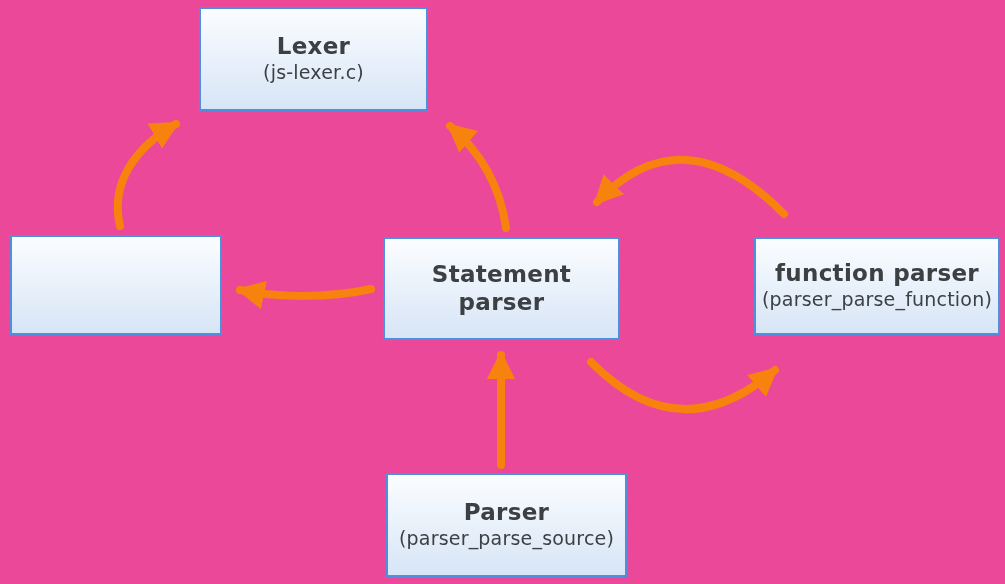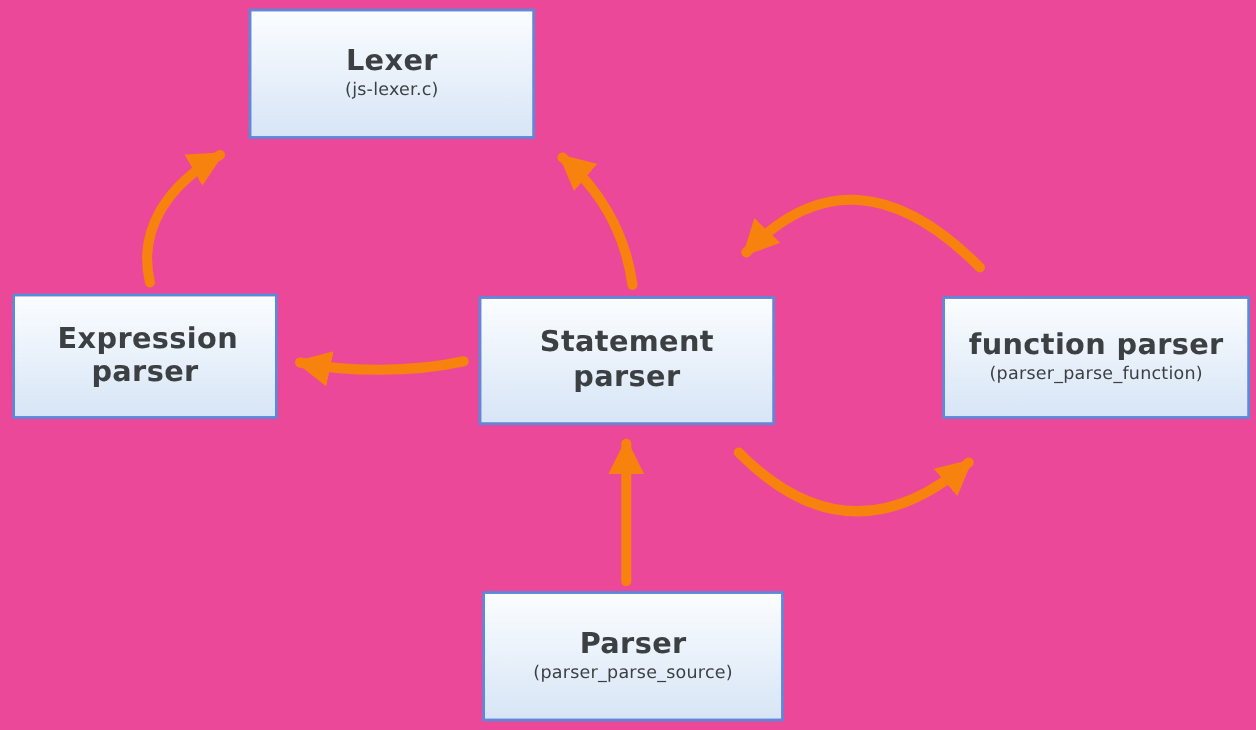--- a/index.html
+++ b/index.html
@@ -46,21 +46,21 @@
   .box-title {
     font-size: 23px;
     font-weight: 600;
     line-height: 1.18;
     letter-spacing: 0.3px;
   }
   .two-line .box-title {
     max-width: 140px;
   }
   .box-subtitle {
-    font-size: 14px;
+    font-size: 19px;
     font-weight: 400;
     line-height: 1.3;
     white-space: nowrap;
     letter-spacing: 0.2px;
   }
   .node-lexer      { left: 199px; top: 7px;   width: 229px; height: 104px; }
   .node-expression { left: 10px;  top: 235px; width: 212px; height: 100px; }
   .node-statement  { left: 383px; top: 237px; width: 237px; height: 103px; }
   .node-function   { left: 754px; top: 237px; width: 246px; height: 98px;  }
   .node-parser     { left: 386px; top: 473px; width: 241px; height: 104px; }
@@ -83,21 +83,20 @@
     <path class="edge" marker-end="url(#arrowhead)" d="M 784 214 Q 683 112 597 202"></path>
     <path class="edge" marker-end="url(#arrowhead)" d="M 591 362 Q 680 452 775 370"></path>
   </svg>
 
   <div class="node node-lexer">
     <div class="box-title">Lexer</div>
     <div class="box-subtitle">(js-lexer.c)</div>
   </div>
 
   <div class="node node-expression two-line">
-    <div class="box-title">Expression parser</div>
   </div>
 
   <div class="node node-statement two-line">
     <div class="box-title">Statement parser</div>
   </div>
 
   <div class="node node-parser">
     <div class="box-title">Parser</div>
     <div class="box-subtitle">(parser_parse_source)</div>
   </div>

